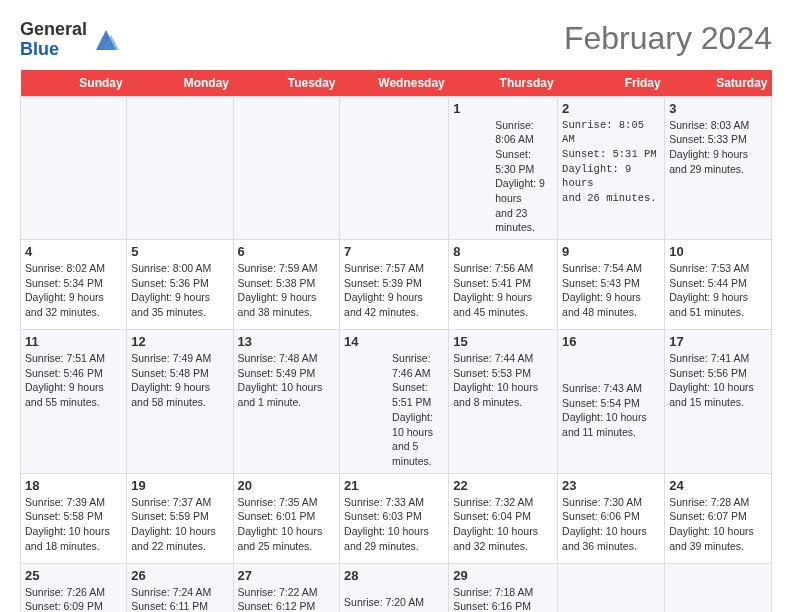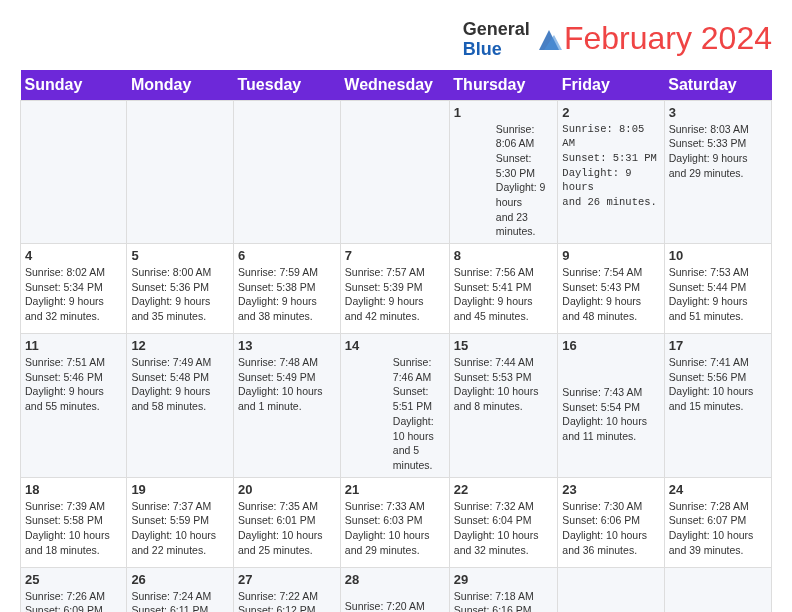--- a/index.html
+++ b/index.html
@@ -5,21 +5,21 @@
     * { box-sizing: border-box; margin: 0; padding: 0; }
     body {
       font-family: Arial, sans-serif;
       background: #fff;
       width: 792px;
       min-height: 612px;
       padding: 20px;
     }
     .header {
       display: flex;
-      justify-content: flex-end;
+      justify-content: space-between;
       align-items: flex-start;
       margin-bottom: 10px;
     }
     .logo {
       display: flex;
       align-items: center;
     }
     .logo-text {
       display: flex;
       flex-direction: column;
@@ -40,37 +40,37 @@
       height: 30px;
       margin-left: 4px;
       position: relative;
     }
     .title-section {
       text-align: right;
     }
     .month-title {
       font-size: 32px;
       font-weight: normal;
-      color: #ef4444;
+      color: #737373;
     }
     .location {
       font-size: 16px;
       color: #555;
     }
     table {
       width: 100%;
       border-collapse: collapse;
       font-size: 11px;
     }
     th {
-      background-color: #6d28d9;
+      background-color: #ef4444;
       color: #fff;
       padding: 6px 4px;
-      text-align: left;
-      font-size: 16px;
+      text-align: right;
+      font-size: 12px;
       font-weight: bold;
     }
     td {
       border: 1px solid #ddd;
       vertical-align: top;
       padding: 4px;
       width: 110px;
       min-height: 80px;
       height: 90px;
     }

